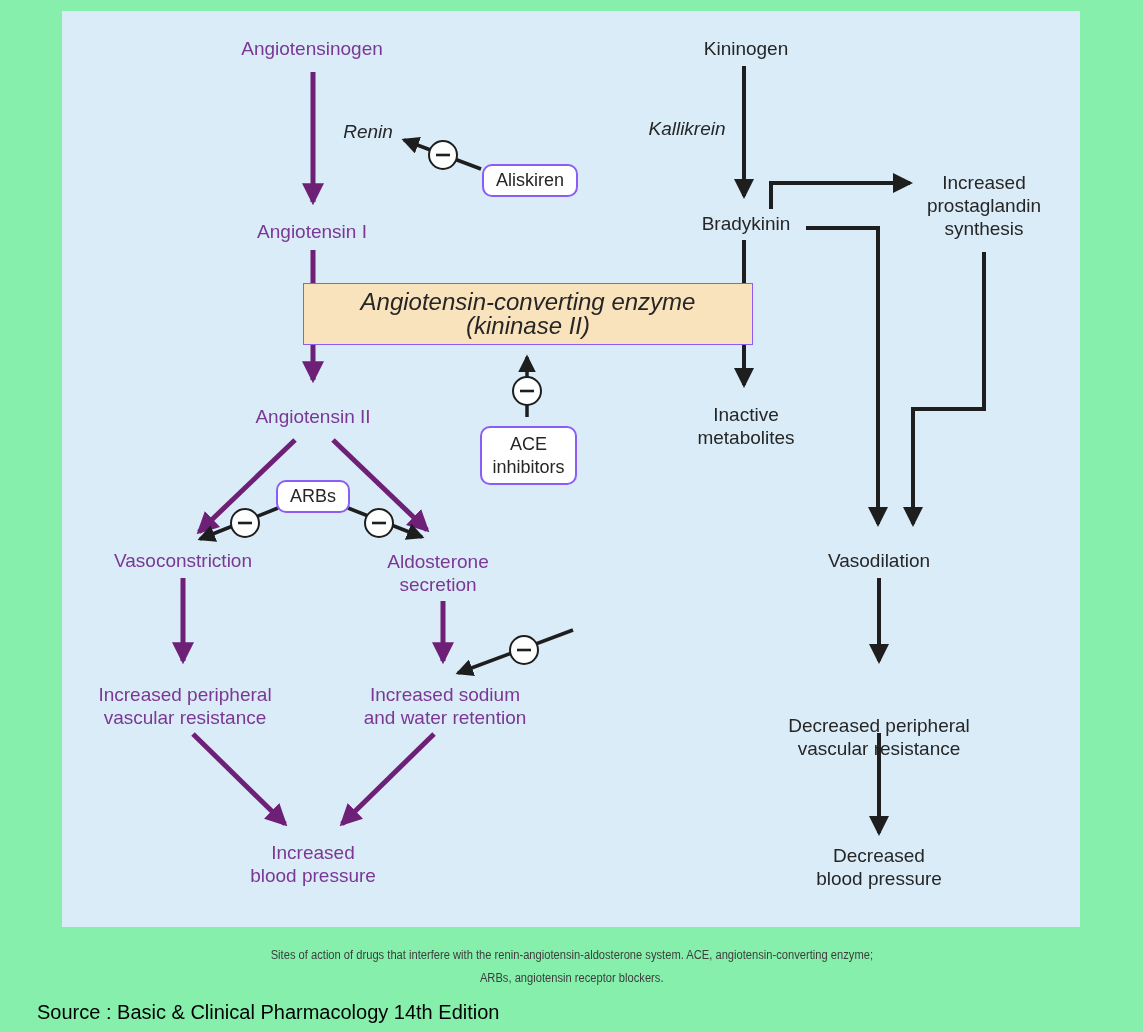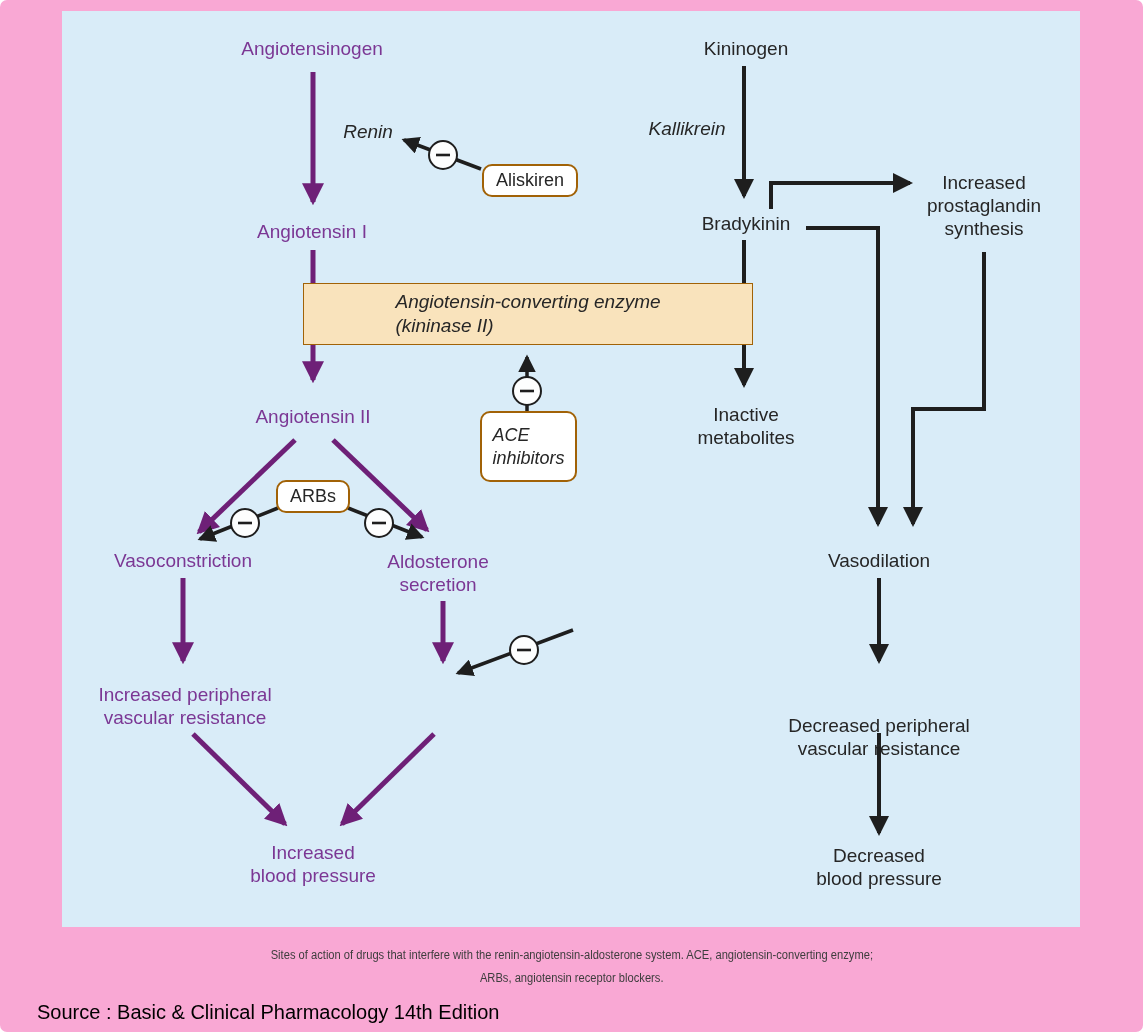--- a/index.html
+++ b/index.html
@@ -1,41 +1,41 @@
 <!DOCTYPE html>
 <html><head>
 <meta charset="utf-8">
 <style>
   html,body { margin:0; padding:0; background:#ffffff; }
   #page {
     position:relative; width:1143px; height:1032px; overflow:hidden;
-    font-family:"Liberation Sans", sans-serif; background:#f9a8d4;border-radius:7px;
+    font-family:"Liberation Sans", sans-serif; background:#86efac;
   }
   #panel {
     position:absolute; left:62px; top:11px; width:1018px; height:916px;
     background:#D9ECF8;
   }
   #arrows { position:absolute; left:0; top:0; width:1143px; height:1032px; pointer-events:none; }
   .lbl {
     position:absolute; transform:translateX(-50%);
     text-align:center; white-space:pre-line;
     font-size:19px; line-height:23px; color:#262626;
   }
   .purple { color:#7B3794; }
   .italic { font-style:italic; }
   .box {
     position:absolute; box-sizing:border-box;
-    background:#FFFFFF; border:2px solid #a16207; border-radius:10px;
+    background:#FFFFFF; border:2px solid #8b5cf6; border-radius:10px;
     display:flex; align-items:center; justify-content:center;
-    text-align:left; white-space:pre-line;
+    text-align:center; white-space:pre-line;
     font-size:18px; line-height:23px; color:#262626;
   }
   #ace-enzyme-box {
     background:#F9E3BC; border-radius:0; border-width:1.6px;
-    font-style:italic; font-size:19px; line-height:24px;
+    font-style:italic; font-size:24px; line-height:24px;
   }
   .caption {
     position:absolute; left:0; width:1143px; text-align:center;
     font-size:12px; line-height:23px; color:#3d3d3d;
   }
   .caption .squeeze { display:inline-block; transform:scaleX(0.93); transform-origin:center; white-space:nowrap; }
   #source-line {
     position:absolute; left:37px; top:1001px;
     font-size:20px; color:#000000;
   }
@@ -111,41 +111,43 @@
 
   <div class="lbl purple" style="left:312px; top:37px;">Angiotensinogen</div>
   <div class="lbl italic" style="left:368px; top:120px;">Renin</div>
   <div class="lbl purple" style="left:312px; top:220px;">Angiotensin I</div>
   <div class="lbl purple" style="left:313px; top:405px;">Angiotensin II</div>
   <div class="lbl purple" style="left:183px; top:549px;">Vasoconstriction</div>
   <div class="lbl purple" style="left:438px; top:550px;">Aldosterone
 secretion</div>
   <div class="lbl purple" style="left:185px; top:683px;">Increased peripheral
 vascular resistance</div>
+  <div class="lbl purple" style="left:445px; top:683px;">Increased sodium
+and water retention</div>
   <div class="lbl purple" style="left:313px; top:841px;">Increased
 blood pressure</div>
 
   <div class="lbl" style="left:746px; top:37px;">Kininogen</div>
   <div class="lbl italic" style="left:687px; top:117px;">Kallikrein</div>
   <div class="lbl" style="left:746px; top:212px;">Bradykinin</div>
   <div class="lbl" style="left:984px; top:171px;">Increased
 prostaglandin
 synthesis</div>
   <div class="lbl" style="left:746px; top:403px;">Inactive
 metabolites</div>
   <div class="lbl" style="left:879px; top:549px;">Vasodilation</div>
   <div class="lbl" style="left:879px; top:714px;">Decreased peripheral
 vascular resistance</div>
   <div class="lbl" style="left:879px; top:844px;">Decreased
 blood pressure</div>
 
   <div class="box" id="aliskiren-box" style="left:482px; top:164px; width:96px; height:33px; font-size:18px;">Aliskiren</div>
   <div class="box" id="ace-enzyme-box" style="left:303px; top:283px; width:450px; height:62px;">Angiotensin-converting enzyme
 (kininase II)</div>
-  <div class="box" style="left:480px; top:411px; width:97px; height:71px;font-style:italic;">ACE
+  <div class="box" style="left:480px; top:426px; width:97px; height:59px;">ACE
 inhibitors</div>
   <div class="box" style="left:276px; top:480px; width:74px; height:33px;">ARBs</div>
 
   <div class="caption" style="top:944px;">
     <span class="squeeze">Sites of action of drugs that interfere with the renin-angiotensin-aldosterone system. ACE, angiotensin-converting enzyme;</span>
   </div>
   <div class="caption" style="top:967px;">
     <span class="squeeze">ARBs, angiotensin receptor blockers.</span>
   </div>
   <div id="source-line">Source : Basic &amp; Clinical Pharmacology 14th Edition</div>

